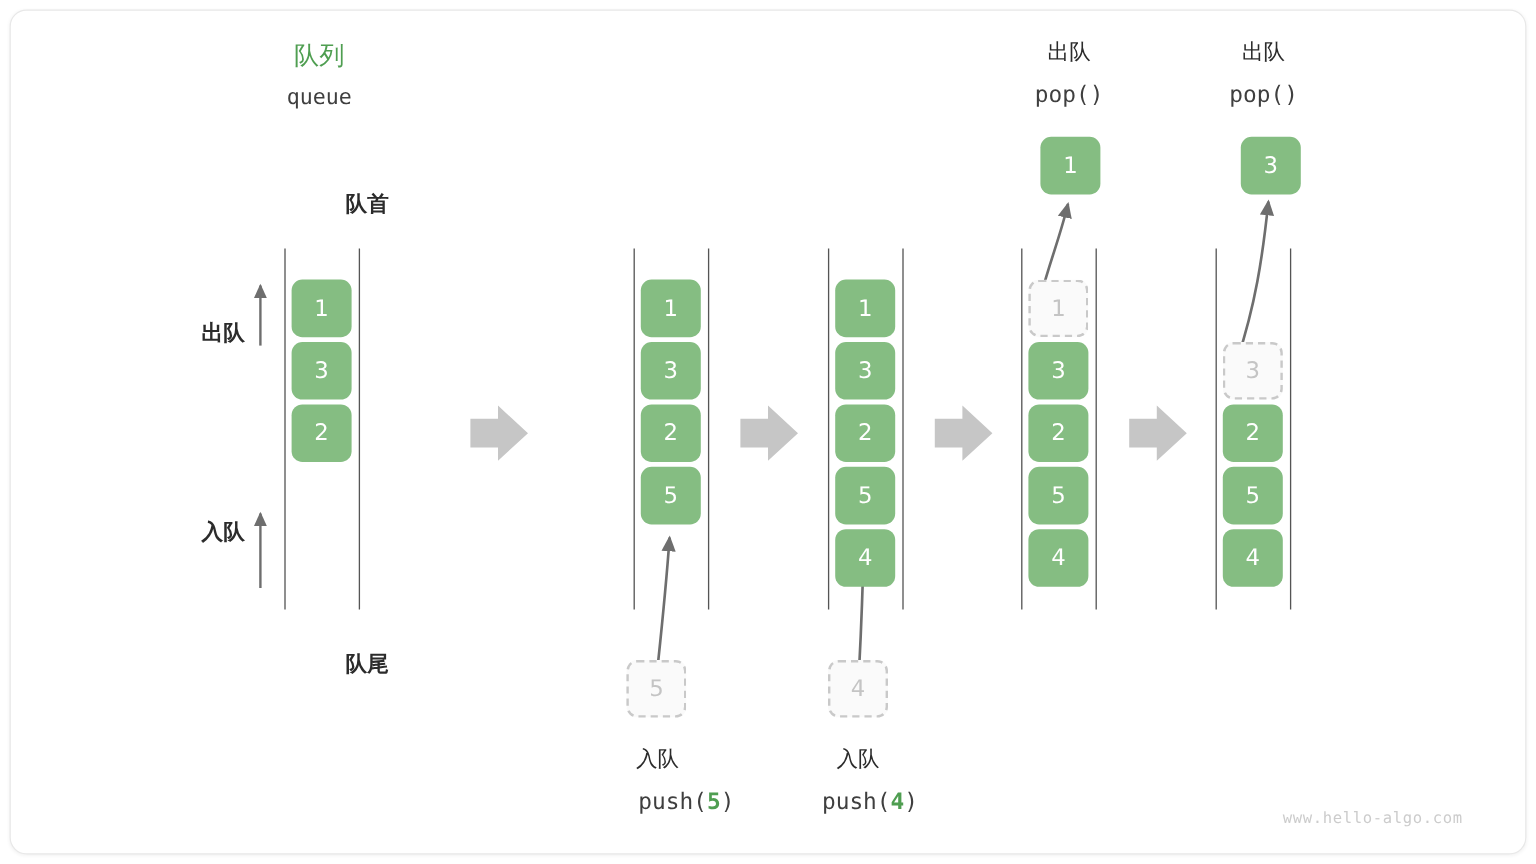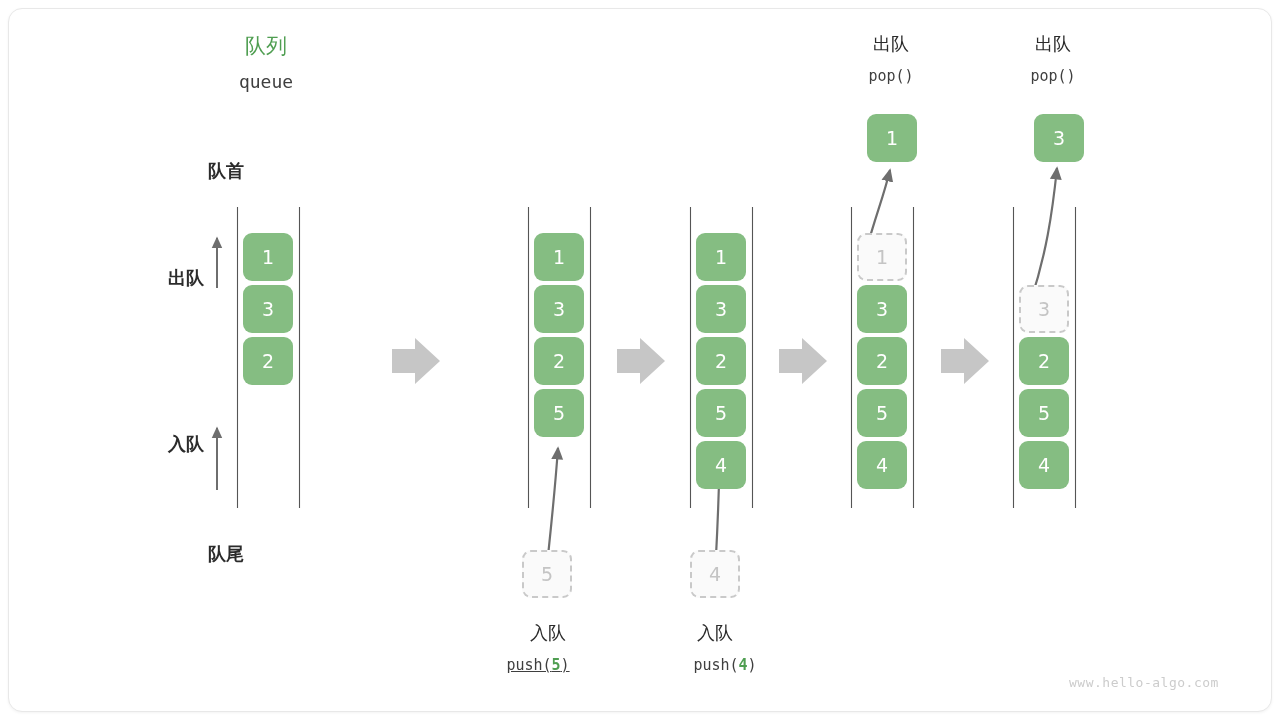--- a/index.html
+++ b/index.html
@@ -47,31 +47,31 @@
   .title-en {
     color: #3f3f3f;
     font-family: "DejaVu Sans Mono", "Liberation Mono", monospace;
     font-size: 18px;
     text-align: center;
   }
   .label-bold {
     color: #2b2b2b;
     font-size: 18px;
     font-weight: bold;
-    text-align: left;
+    text-align: right;
   }
   .op-cn {
     color: #2b2b2b;
     font-size: 18px;
     text-align: center;
   }
   .op-code {
     color: #3f3f3f;
     font-family: "DejaVu Sans Mono", "Liberation Mono", monospace;
-    font-size: 15px;
+    font-size: 19px;
     text-align: center;
   }
   .op-code .arg { color: #4f9e51; font-weight: bold; }
   .watermark {
     color: #cccccc;
     font-family: "DejaVu Sans Mono", "Liberation Mono", monospace;
     font-size: 13px;
     letter-spacing: 0.5px;
     margin-left: 36px;
   }
@@ -179,21 +179,21 @@
   <div class="txt op-cn" style="left:833px; top:33px; width:116px;">出队</div>
   <div class="txt op-code" style="left:833px; top:68px; width:116px;">pop()</div>
 
   <div class="txt op-cn" style="left:995px; top:33px; width:116px;">出队</div>
   <div class="txt op-code" style="left:995px; top:68px; width:116px;">pop()</div>
 
   <div class="cell" style="left:867px; top:114px;">1</div>
   <div class="cell" style="left:1034px; top:114px;">3</div>
 
   <div class="txt op-cn" style="left:490px; top:622px; width:116px;">入队</div>
-  <div class="txt op-code" style="left:468px; top:657px; width:140px;text-decoration:underline;"><span>push(</span><span class="arg">5</span><span>)</span></div>
+  <div class="txt op-code" style="left:502px; top:657px; width:140px;"><span>push(</span><span class="arg">5</span><span>)</span></div>
 
   <div class="txt op-cn" style="left:657px; top:622px; width:116px;"><span>入队</span></div>
   <div class="txt op-code" style="left:655px; top:657px; width:140px;"><span>push(</span><span class="arg">4</span><span>)</span></div>
 
   <div class="cell ghost" style="left:522px; top:550px;">5</div>
   <div class="cell ghost" style="left:690px; top:550px;">4</div>
 
   <div class="cell" style="left:243px; top:233px;">1</div>
   <div class="cell" style="left:243px; top:285px;">3</div>
   <div class="cell" style="left:243px; top:337px;">2</div>

